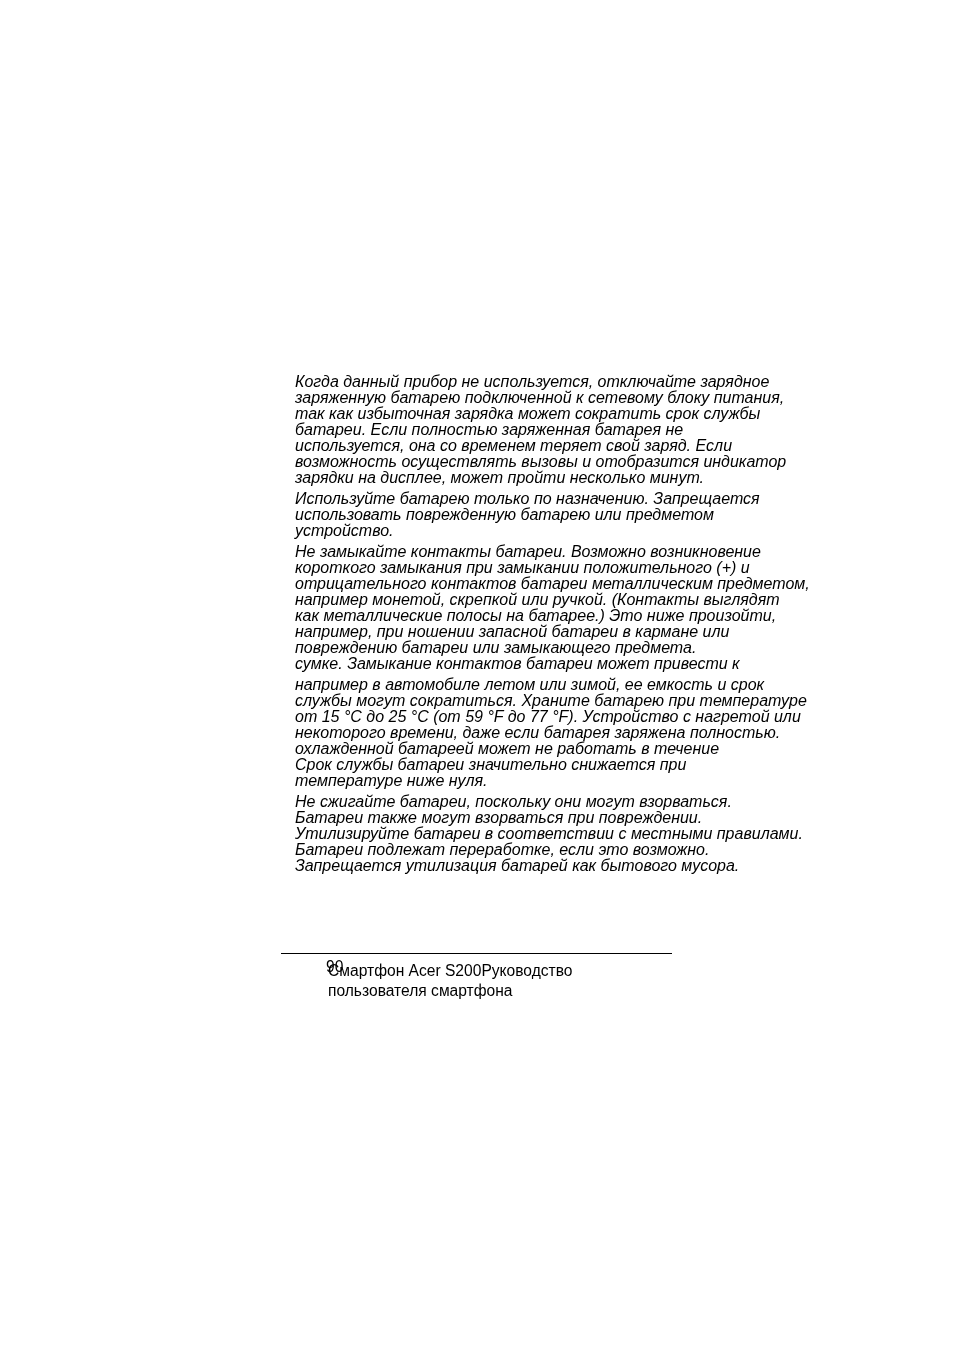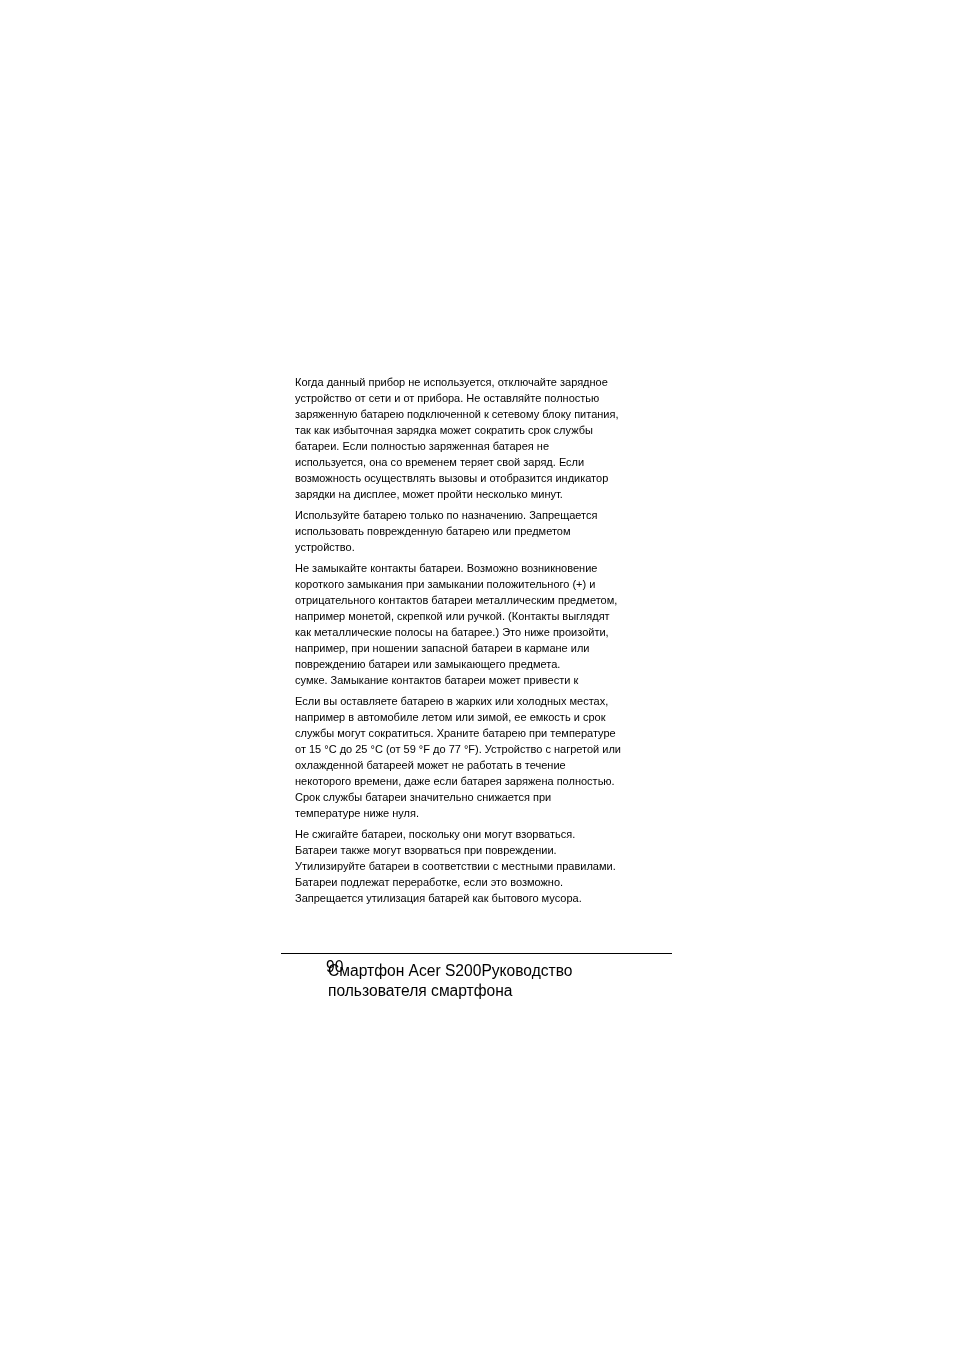--- a/index.html
+++ b/index.html
@@ -13,23 +13,24 @@
       position: relative;
       overflow: hidden;
       font-family: "Liberation Sans", sans-serif;
       color: #000000;
     }
     .body-text {
       position: absolute;
       left: 295px;
       top: 374px;
       width: 380px;
-      font-size: 11px;
+      font-size: 16px;
       line-height: 16px;
       white-space: nowrap;
+      font-style: italic;
     }
     .para {
       margin: 0 0 5px 0;
     }
     .line {
       display: block;
     }
     .footer-rule {
       position: absolute;
       left: 281px;
@@ -57,21 +58,20 @@
       top: 4px;
       white-space: nowrap;
     }
   </style>
 </head>
 <body>
 
 <div class="body-text">
   <div class="para">
     <span class="line">Когда данный прибор не используется, отключайте зарядное</span>
-    <span class="line">устройство от сети и от прибора. Не оставляйте полностью</span>
     <span class="line">заряженную батарею подключенной к сетевому блоку питания,</span>
     <span class="line">так как избыточная зарядка может сократить срок службы</span>
     <span class="line">батареи. Если полностью заряженная батарея не</span>
     <span class="line">используется, она со временем теряет свой заряд. Если</span>
     <span class="line">возможность осуществлять вызовы и отобразится индикатор</span>
     <span class="line">зарядки на дисплее, может пройти несколько минут.</span>
   </div>
   <div class="para">
     <span class="line">Используйте батарею только по назначению. Запрещается</span>
     <span class="line">использовать поврежденную батарею или предметом</span>
@@ -81,26 +81,25 @@
     <span class="line">Не замыкайте контакты батареи. Возможно возникновение</span>
     <span class="line">короткого замыкания при замыкании положительного (+) и</span>
     <span class="line">отрицательного контактов батареи металлическим предметом,</span>
     <span class="line">например монетой, скрепкой или ручкой. (Контакты выглядят</span>
     <span class="line">как металлические полосы на батарее.) Это ниже произойти,</span>
     <span class="line">например, при ношении запасной батареи в кармане или</span>
     <span class="line">повреждению батареи или замыкающего предмета.</span>
     <span class="line">сумке. Замыкание контактов батареи может привести к</span>
   </div>
   <div class="para">
-    <span class="line">Если вы оставляете батарею в жарких или холодных местах,</span>
     <span class="line">например в автомобиле летом или зимой, ее емкость и срок</span>
     <span class="line">службы могут сократиться. Храните батарею при температуре</span>
     <span class="line">от 15 °C до 25 °C (от 59 °F до 77 °F). Устройство с нагретой или</span>
+    <span class="line">некоторого времени, даже если батарея заряжена полностью.</span>
     <span class="line">охлажденной батареей может не работать в течение</span>
-    <span class="line">некоторого времени, даже если батарея заряжена полностью.</span>
     <span class="line">Срок службы батареи значительно снижается при</span>
     <span class="line">температуре ниже нуля.</span>
   </div>
   <div class="para">
     <span class="line">Не сжигайте батареи, поскольку они могут взорваться.</span>
     <span class="line">Батареи также могут взорваться при повреждении.</span>
     <span class="line">Утилизируйте батареи в соответствии с местными правилами.</span>
     <span class="line">Батареи подлежат переработке, если это возможно.</span>
     <span class="line">Запрещается утилизация батарей как бытового мусора.</span>
   </div>

